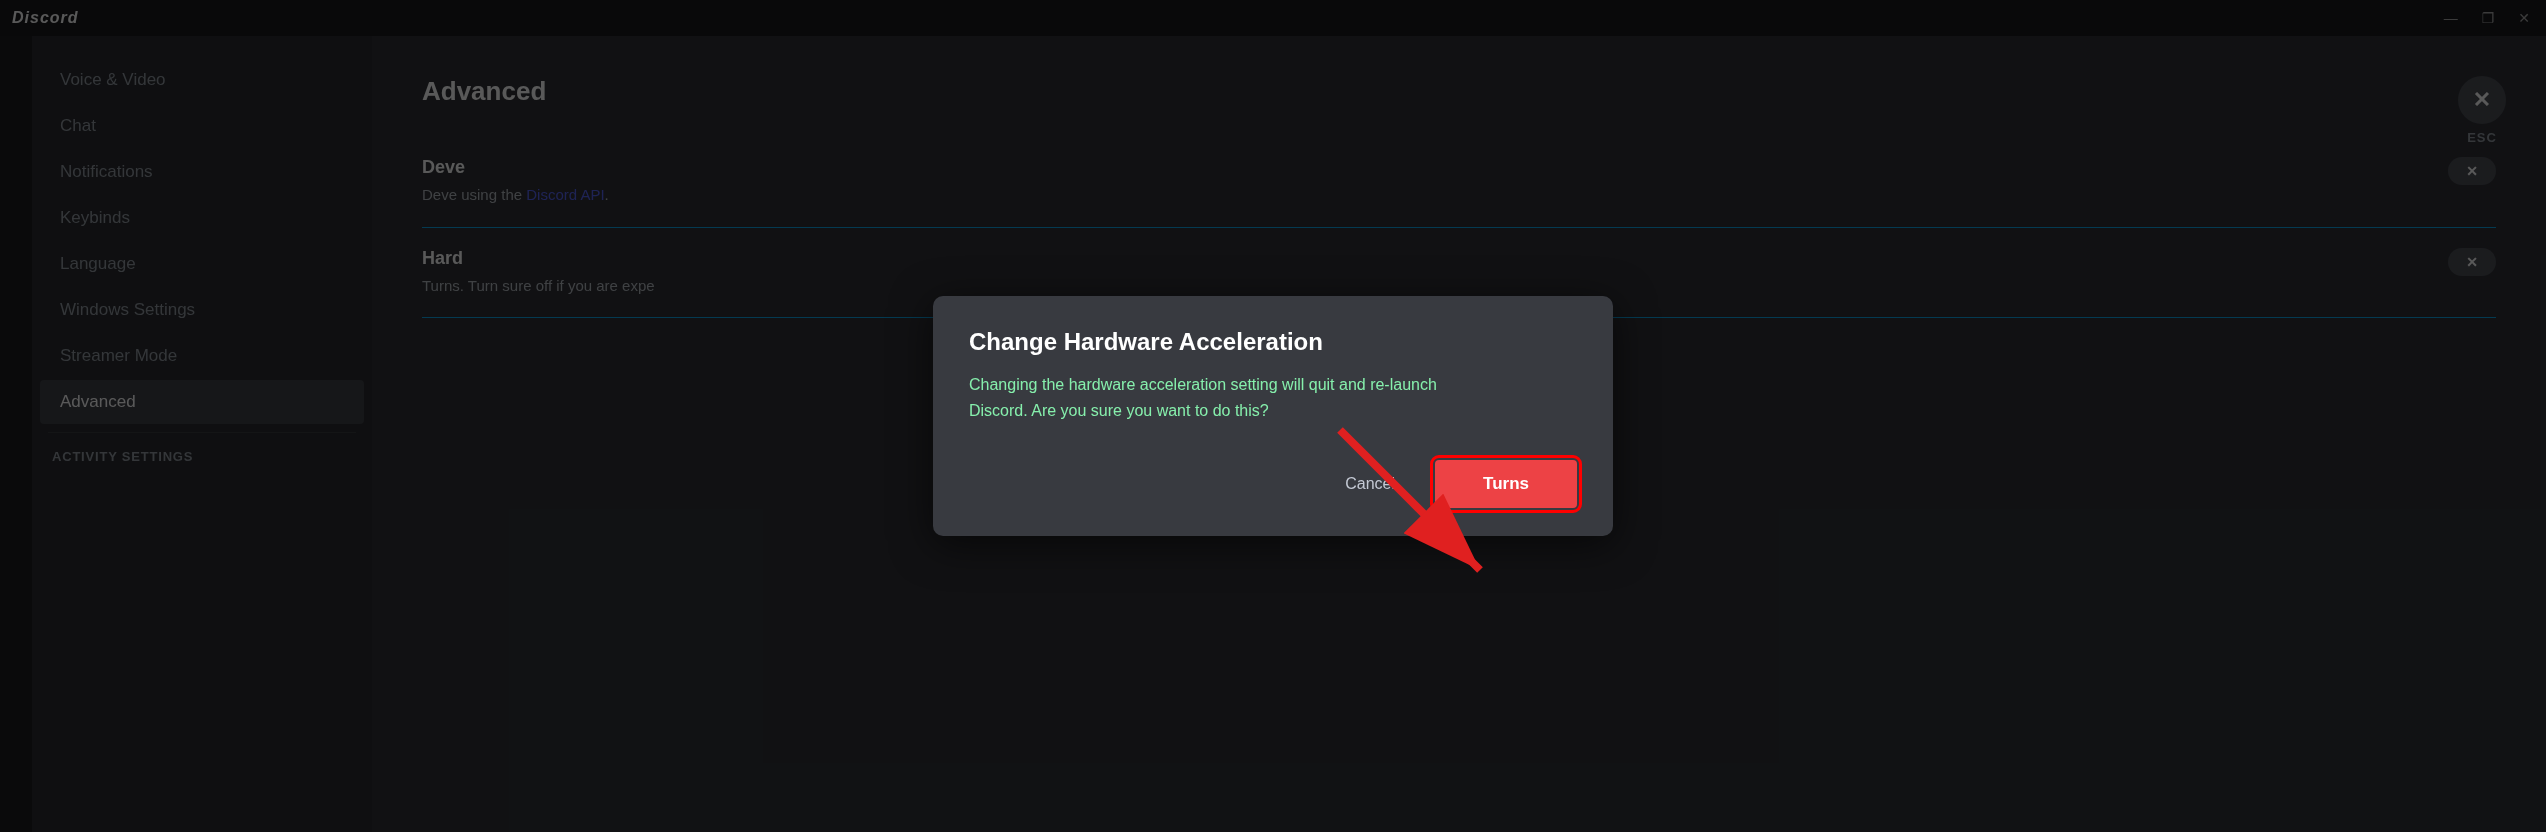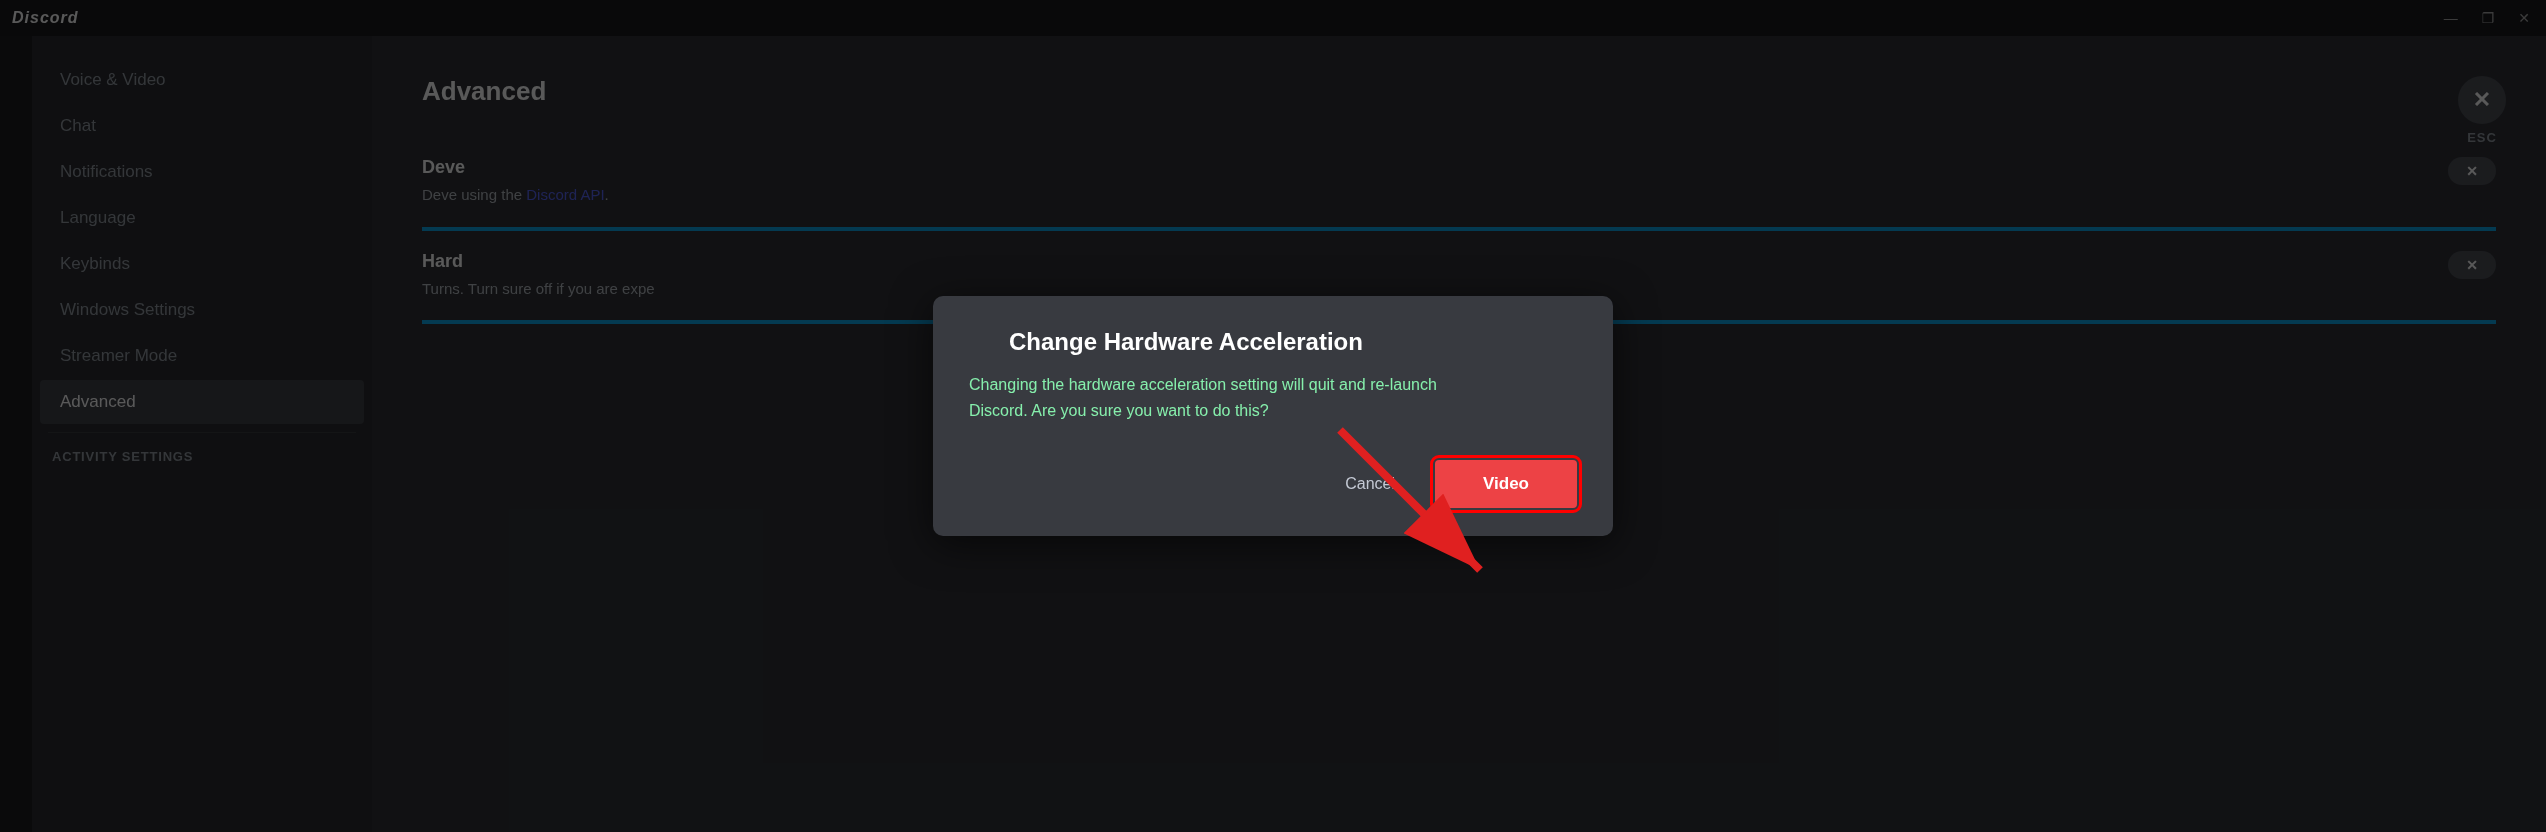--- a/index.html
+++ b/index.html
@@ -99,21 +99,21 @@
       color: #fff;
       font-size: 26px;
       font-weight: 700;
       margin-bottom: 30px;
     }
     .setting-row {
       display: flex;
       align-items: flex-start;
       justify-content: space-between;
       padding: 20px 0;
-      border-bottom: 4px solid #0ea5e9;
+      border-bottom: 1px solid #0ea5e9;
     }
     .setting-info {
       flex: 1;
       margin-right: 40px;
     }
     .setting-name {
       color: #fff;
       font-size: 18px;
       font-weight: 600;
       margin-bottom: 6px;
@@ -202,21 +202,20 @@
       width: 680px;
       padding: 32px 36px 28px 36px;
       box-shadow: 0 8px 40px rgba(0,0,0,0.6);
       position: relative;
     }
     .dialog-title {
       color: #fff;
       font-size: 24px;
       font-weight: 700;
       margin-bottom: 16px;
-      margin-left: 40px;
     }
     .dialog-body {
       color: #86efac;
       font-size: 16px;
       line-height: 1.6;
       margin-bottom: 36px;
     }
     .dialog-buttons {
       display: flex;
       justify-content: flex-end;
@@ -270,24 +269,24 @@
     <div class="sidebar-item">
       <span>Voice &amp; Video</span>
     </div>
     <div class="sidebar-item">
       <span>Chat</span>
     </div>
     <div class="sidebar-item">
       <span>Notifications</span>
     </div>
     <div class="sidebar-item">
+      <span>Keybinds</span>
+    </div>
+    <div class="sidebar-item">
       <span>Language</span>
-    </div>
-    <div class="sidebar-item">
-      <span>Keybinds</span>
     </div>
     <div class="sidebar-item">
       <span>Windows Settings</span>
     </div>
     <div class="sidebar-item">
       <span>Streamer Mode</span>
     </div>
     <div class="sidebar-item active">
       <span>Advanced</span>
     </div>
@@ -334,21 +333,21 @@
     </div>
   </main>
 </div>
 
 <div class="overlay">
   <div class="dialog">
     <h2 class="dialog-title">Change Hardware Acceleration</h2>
     <p class="dialog-body">Changing the hardware acceleration setting will quit and re-launch<br>Discord. Are you sure you want to do this?</p>
     <div class="dialog-buttons">
       <button class="btn-cancel">Cancel</button>
-      <button class="btn-okay">Video</button>
+      <button class="btn-okay">Turns</button>
     </div>
   </div>
 
   <svg class="arrow-annotation" style="position:absolute;top:0;left:0;width:2546px;height:832px;">
     <defs>
       <marker id="arrowhead" markerWidth="10" markerHeight="7" refX="10" refY="3.5" orient="auto">
         <polygon points="0 0, 10 3.5, 0 7" fill="#e02020"></polygon>
       </marker>
     </defs>
 

